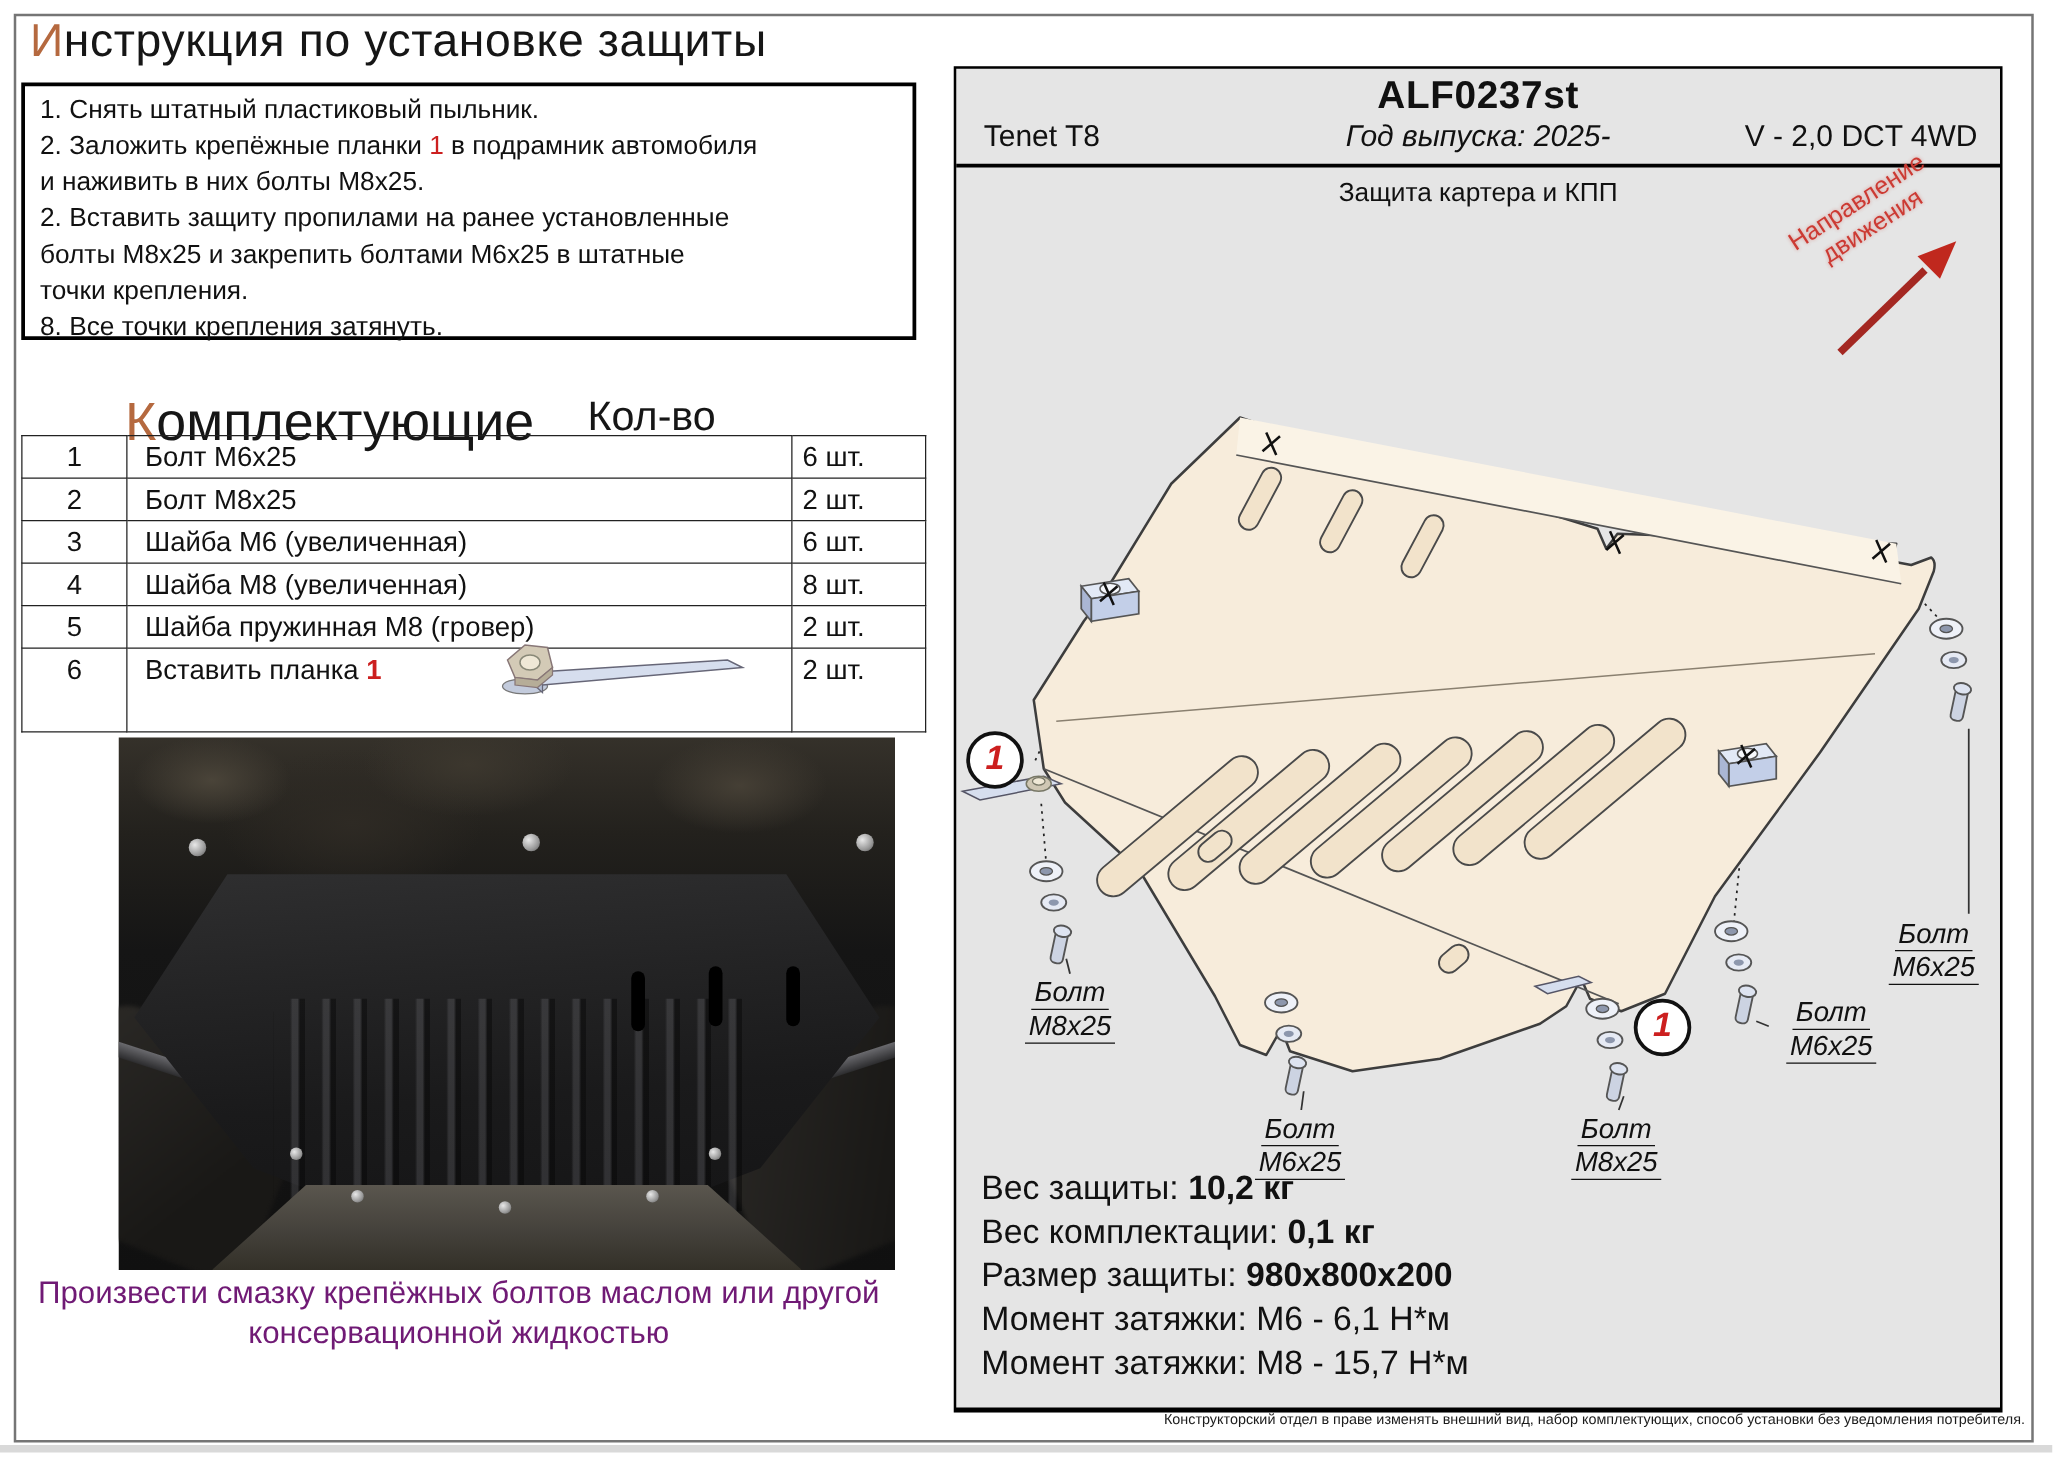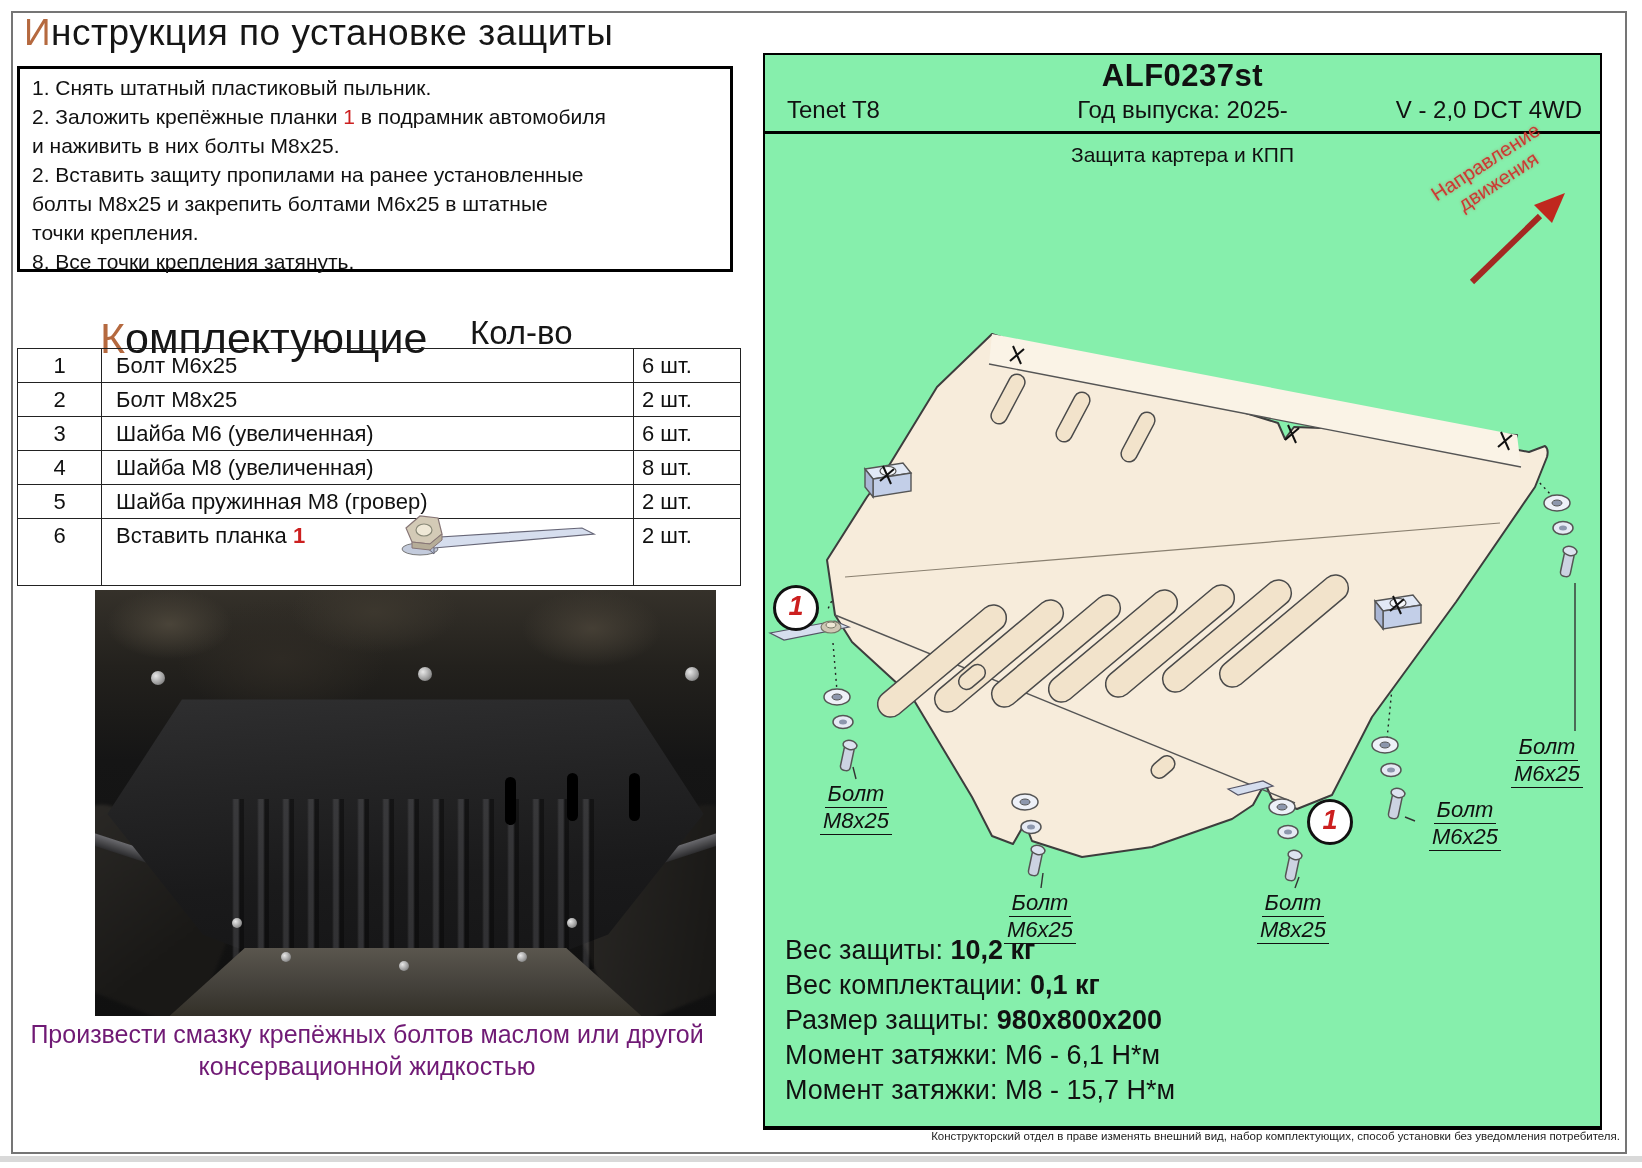--- a/index.html
+++ b/index.html
@@ -53,24 +53,24 @@
   .ph-lowplate{left:12%;top:84%;width:76%;height:16%;
                clip-path:polygon(16% 0%,84% 0%,100% 100%,0% 100%);
                background:linear-gradient(180deg,#5a564e 0%,#44413b 55%,#333028 100%);}
   .ph-arm{width:30%;height:42%;background:linear-gradient(120deg,#2b2926,#191816 70%);
           border-radius:30px;filter:blur(1.5px);}
   .ph-axle{width:24%;height:12px;background:linear-gradient(180deg,#6a6a6e,#2c2c2e);border-radius:6px;filter:blur(.5px);}
 
   .photo-caption{left:17px;top:1018px;width:700px;text-align:center;font-size:25px;line-height:32px;color:#701a75;}
 
   
-  .draw-box{left:763px;top:53px;width:835px;height:1071px;border:2.5px solid #000;border-bottom-width:4px;background:#86efac;}
+  .draw-box{left:763px;top:53px;width:835px;height:1071px;border:2.5px solid #000;border-bottom-width:4px;background:#e5e5e5;}
   .db-title{left:0;top:3px;width:100%;text-align:center;font-size:31px;font-weight:bold;letter-spacing:.5px;}
   .db-model{left:22px;top:41px;font-size:24px;}
-  .db-year{left:0;top:41px;width:100%;text-align:center;font-size:24px;}
+  .db-year{left:0;top:41px;width:100%;text-align:center;font-size:24px;font-style:italic;}
   .db-engine{right:18px;top:41px;font-size:24px;}
   .db-sep{left:0;top:76px;width:100%;height:3px;background:#000;}
   .db-subtitle{left:0;top:88px;width:100%;text-align:center;font-size:21px;}
   .db-svg{left:0;top:0;width:835px;height:1071px;}
 
   .direction-text{left:642px;top:94px;width:170px;text-align:center;color:#cc3a33;
                   font-size:20px;line-height:23px;transform:rotate(-33deg);
                   text-shadow:0 0 3px rgba(204,60,50,.45);}
 
   .bolt-label{width:110px;text-align:center;font-style:italic;font-size:22px;line-height:25px;}

